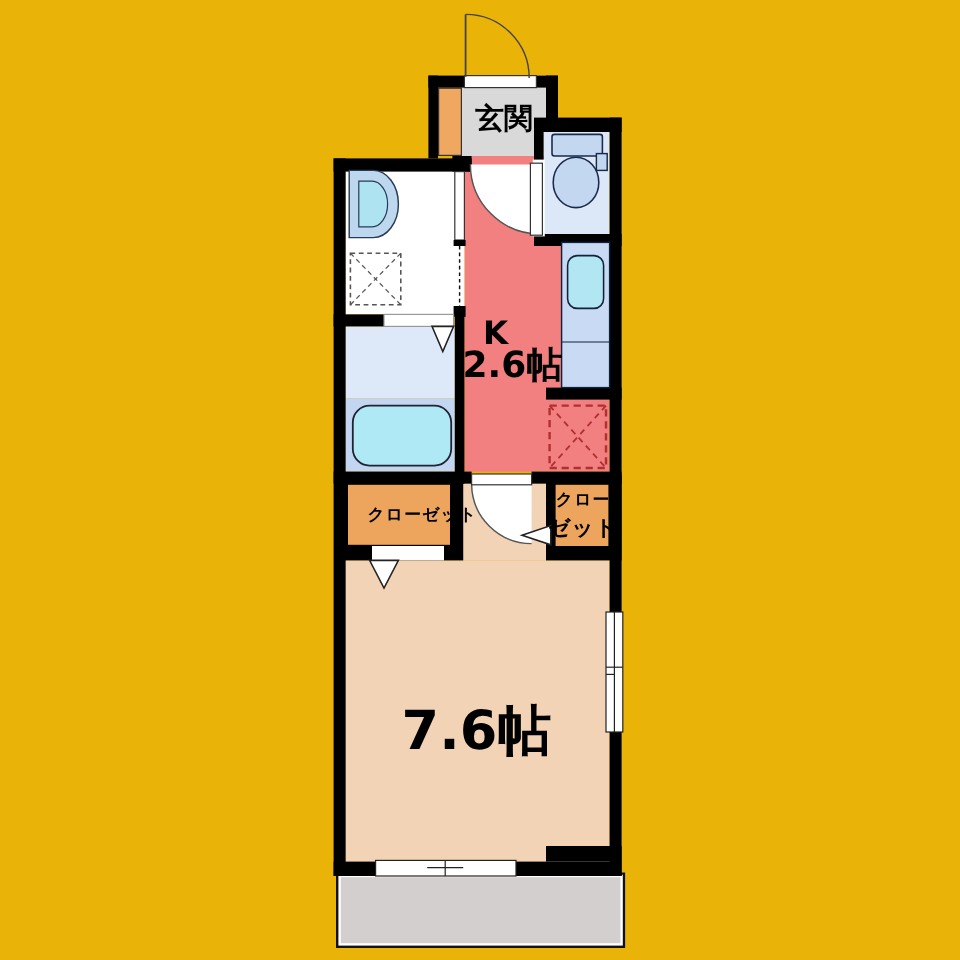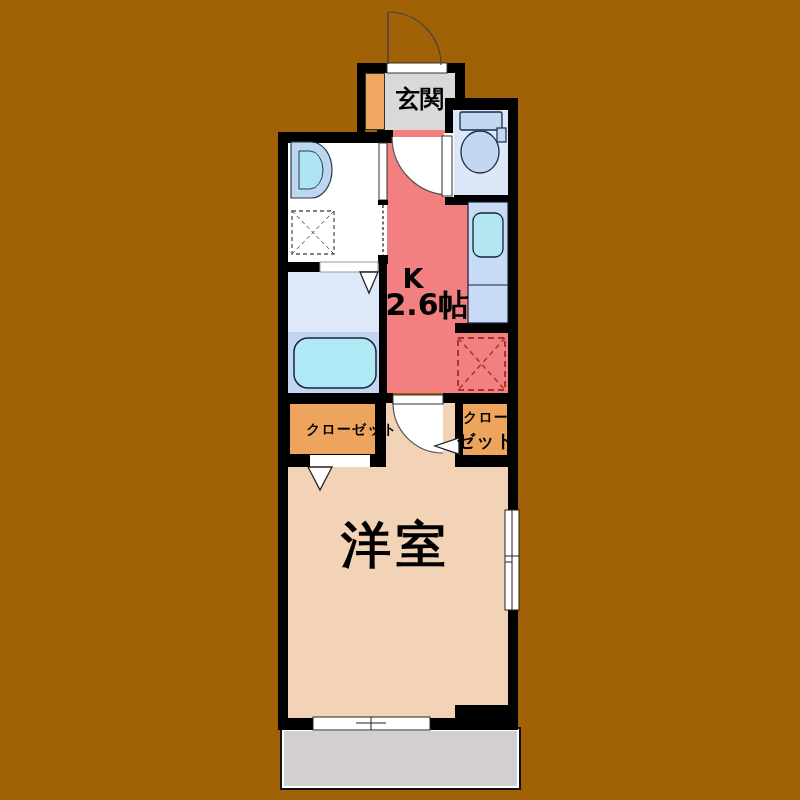--- a/index.html
+++ b/index.html
@@ -1,16 +1,16 @@
 <!DOCTYPE html>
 <html><head>
 <meta charset="utf-8">
 <style>
   html,body{margin:0;padding:0;background:#fff;}
-  .canvas{position:relative;width:800px;height:800px;background:#a16207;overflow:hidden;
+  .canvas{position:relative;width:800px;height:800px;background:#eab308;overflow:hidden;
           font-family:"DejaVu Sans","Liberation Sans",sans-serif;}
   .floor{position:absolute;z-index:1;}
   .wall{position:absolute;background:#000;z-index:2;}
   .svgov{position:absolute;left:0;top:0;z-index:3;}
   .lbl{position:absolute;z-index:4;transform:translate(-50%,-50%);
        font-weight:900;color:#000;white-space:nowrap;line-height:1;}
 </style>
 </head>
 <body>
 
@@ -146,15 +146,15 @@
 
   <div class="lbl" style="left:420px;top:99px;font-size:24px;">玄関</div>
 
   <div class="lbl" style="left:413px;top:278px;font-size:27px;">K</div>
   <div class="lbl" style="left:427px;top:305px;font-size:30px;">2.6帖</div>
 
   <div class="lbl" style="left:352px;top:429px;font-size:14px;letter-spacing:1px;">クローゼット</div>
   <div class="lbl" style="left:486px;top:418px;font-size:14px;letter-spacing:1px;font-family:Liberation Serif, serif;">クロー</div>
   <div class="lbl" style="left:486px;top:441px;font-size:18px;letter-spacing:1px;">ゼット</div>
 
-  <div class="lbl" style="left:396px;top:545px;font-size:50px;letter-spacing:5px;">洋室</div>
+  <div class="lbl" style="left:397px;top:609px;font-size:45px;">7.6帖</div>
 
 </div>
 
 </body></html>

